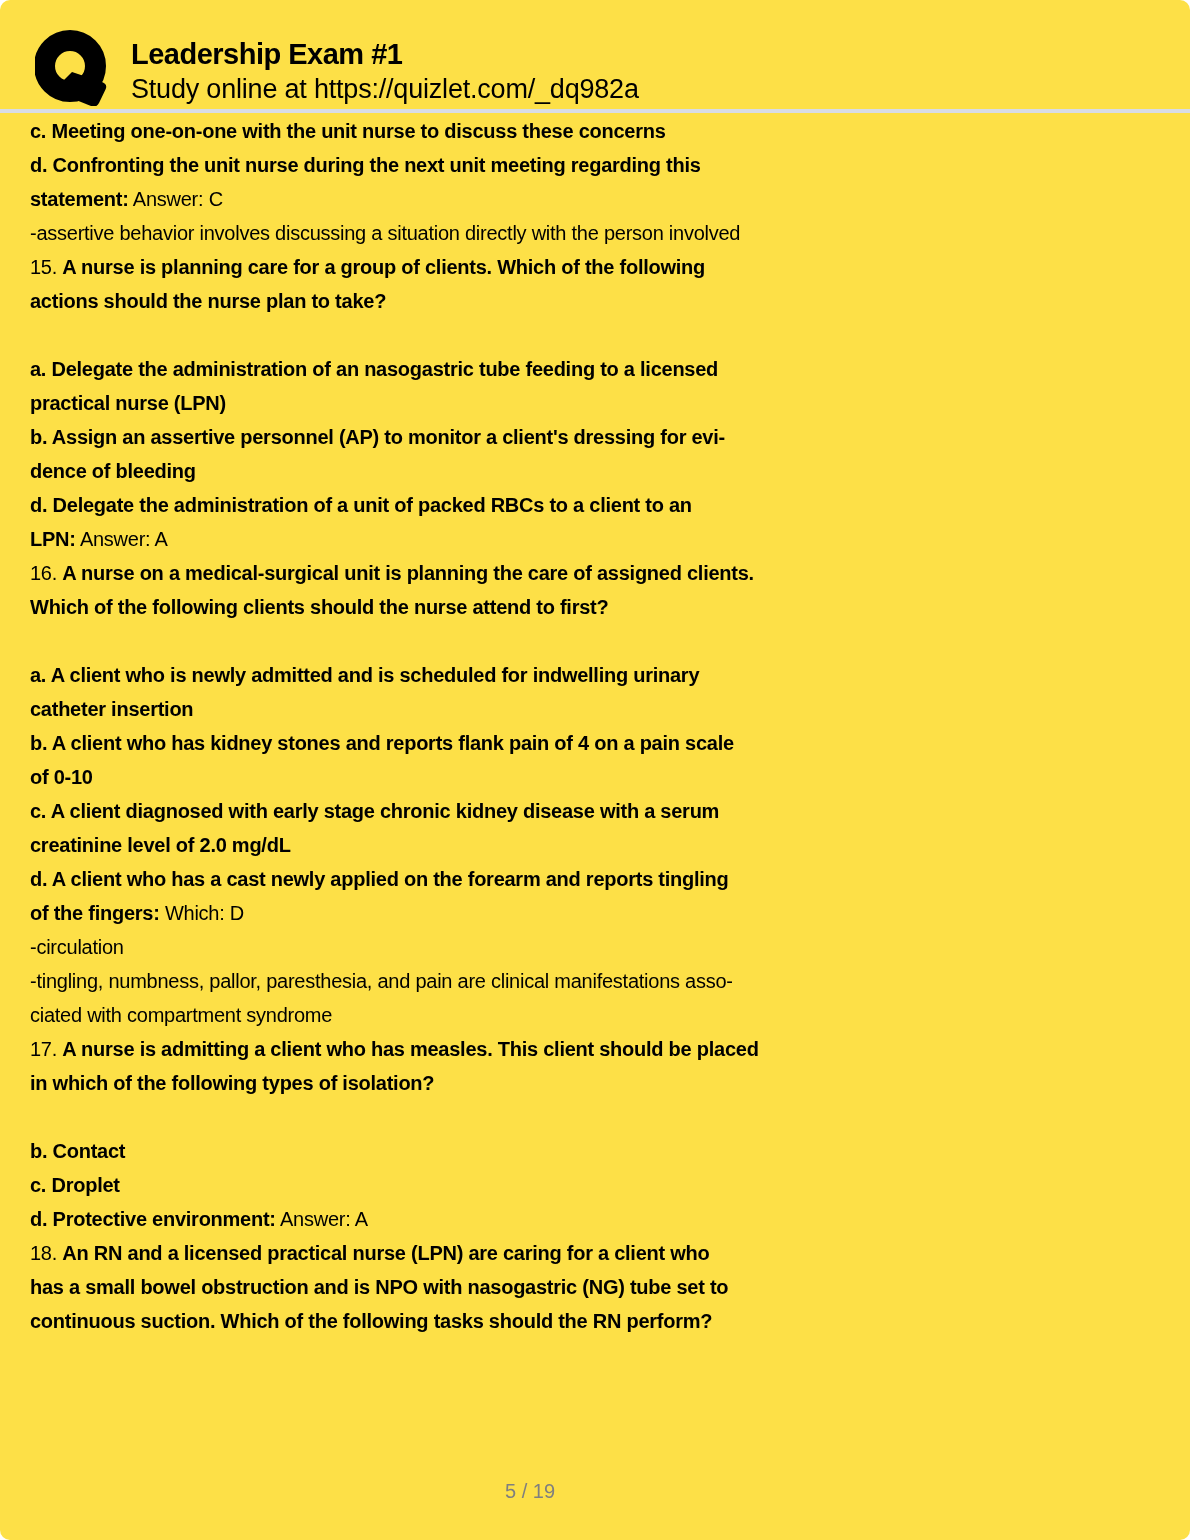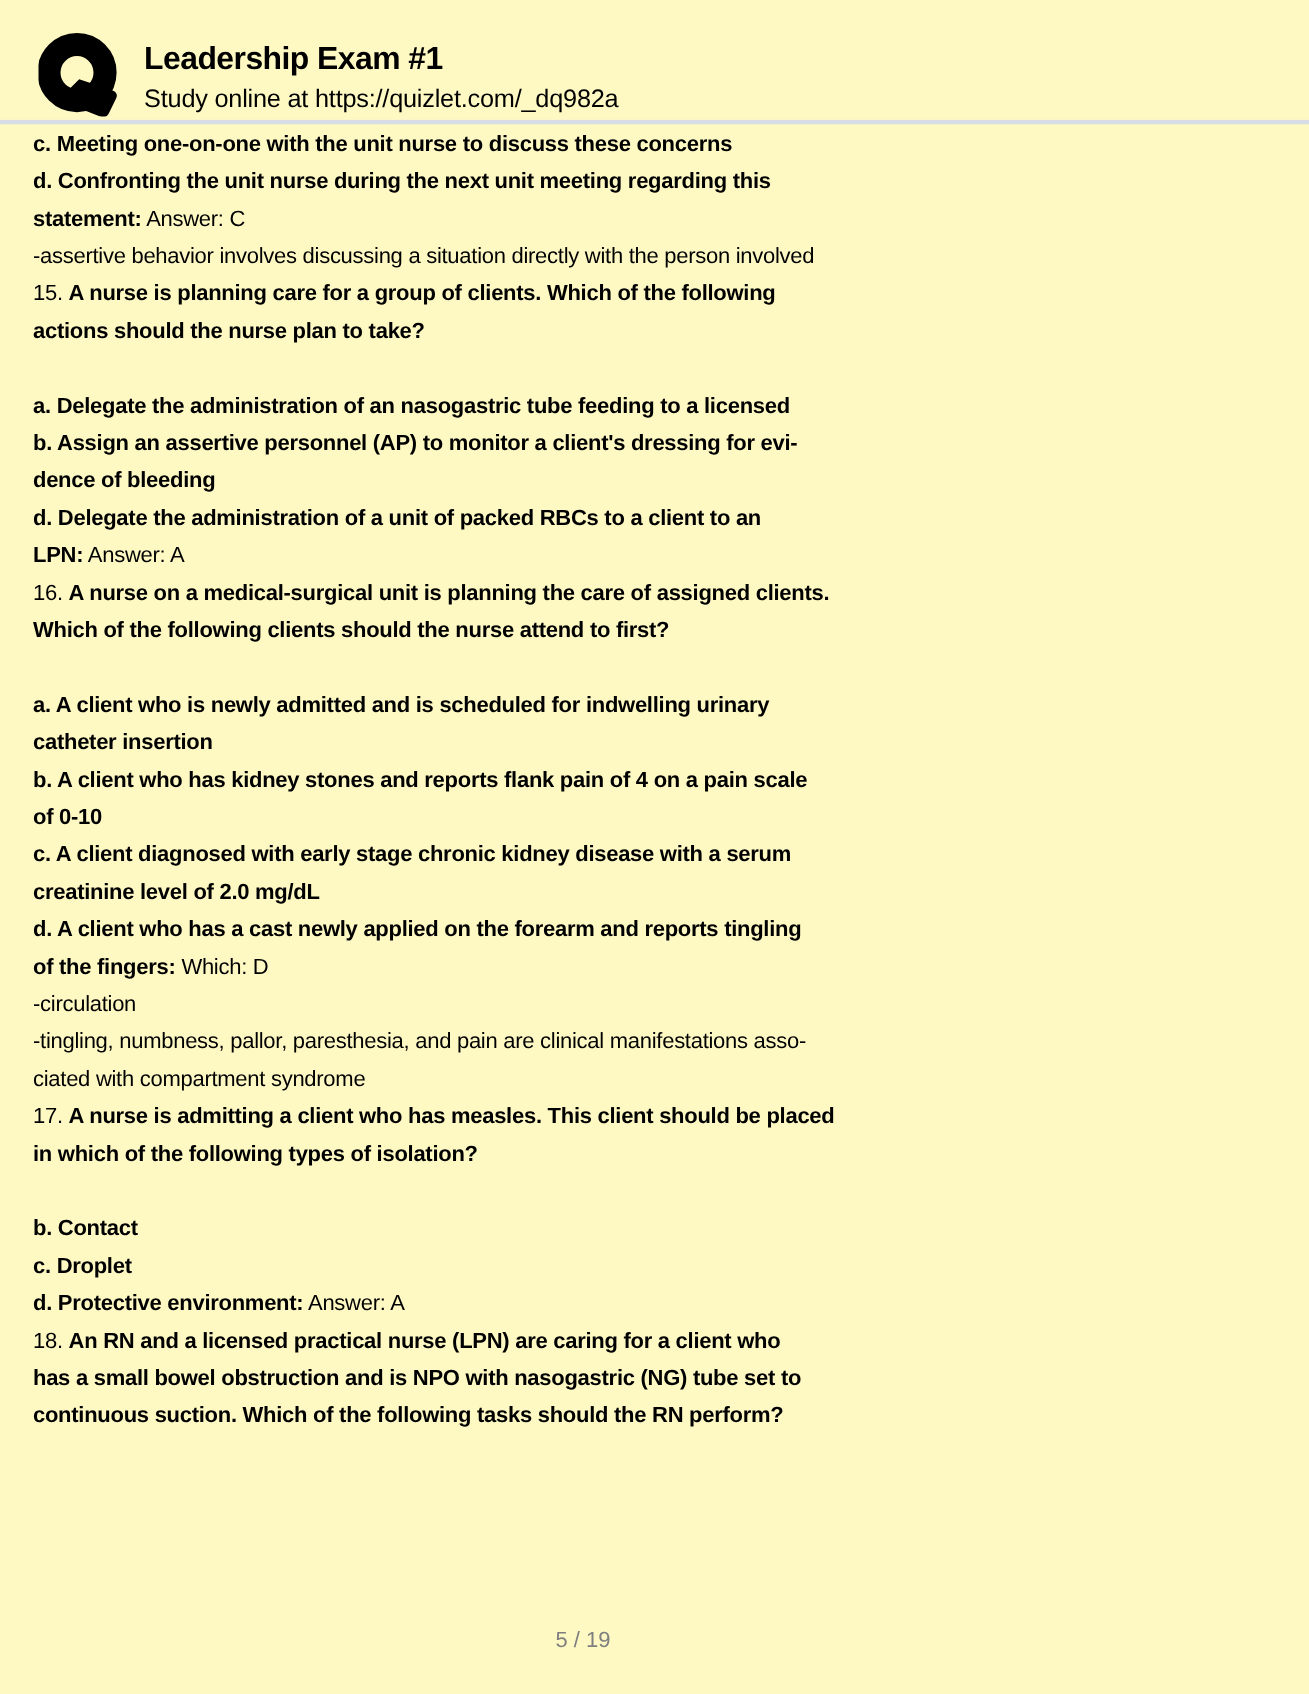--- a/index.html
+++ b/index.html
@@ -4,36 +4,36 @@
 <style>
   * { margin: 0; padding: 0; box-sizing: border-box; }
   html, body { background: #ffffff; }
   body {
     width: 1190px; height: 1540px;
     position: relative;
     overflow: hidden;
     font-family: "Liberation Sans", sans-serif;
     color: #000000;
   }
-  .page { position: absolute; inset: 0; background: #fef9c3; }
+  .page { position: absolute; inset: 0; background: #fde047; border-radius: 10px; }
 
   
   .header {
     position: absolute; top: 30px; left: 35px;
     display: flex; align-items: flex-start;
   }
   .logo { width: 74px; height: 76px; flex: 0 0 auto; }
   .logo svg { width: 74px; height: 76px; display: block; }
   .header-text { margin-left: 22px; }
   .title {
     font-weight: bold; font-size: 29px; letter-spacing: -0.5px;
     margin-top: 9px; line-height: 30px;
   }
   .subtitle {
-    font-size: 23px; letter-spacing: -0.2px;
+    font-size: 27px; letter-spacing: -0.2px;
     margin-top: 7px; line-height: 26px;
   }
 
   
   .divider {
     position: absolute; top: 109px; left: 0;
     width: 1190px; height: 4px;
   }
 
   
@@ -78,20 +78,21 @@
 
   <main class="content">
       <div class="line"><span class="seg bold">c. Meeting one-on-one with the unit nurse to discuss these concerns</span></div>
       <div class="line"><span class="seg bold">d. Confronting the unit nurse during the next unit meeting regarding this</span></div>
       <div class="line"><span class="seg bold">statement:</span><span class="seg"> Answer: C</span></div>
       <div class="line"><span class="seg">-assertive behavior involves discussing a situation directly with the person involved</span></div>
       <div class="line"><span class="seg">15. </span><span class="seg bold">A nurse is planning care for a group of clients. Which of the following</span></div>
       <div class="line"><span class="seg bold">actions should the nurse plan to take?</span></div>
       <div class="line"></div>
       <div class="line"><span class="seg bold">a. Delegate the administration of an nasogastric tube feeding to a licensed</span></div>
+      <div class="line"><span class="seg bold">practical nurse (LPN)</span></div>
       <div class="line"><span class="seg bold">b. Assign an assertive personnel (AP) to monitor a client's dressing for evi-</span></div>
       <div class="line"><span class="seg bold">dence of bleeding</span></div>
       <div class="line"><span class="seg bold">d. Delegate the administration of a unit of packed RBCs to a client to an</span></div>
       <div class="line"><span class="seg bold">LPN:</span><span class="seg"> Answer: A</span></div>
       <div class="line"><span class="seg">16. </span><span class="seg bold">A nurse on a medical-surgical unit is planning the care of assigned clients.</span></div>
       <div class="line"><span class="seg bold">Which of the following clients should the nurse attend to first?</span></div>
       <div class="line"></div>
       <div class="line"><span class="seg bold">a. A client who is newly admitted and is scheduled for indwelling urinary</span></div>
       <div class="line"><span class="seg bold">catheter insertion</span></div>
       <div class="line"><span class="seg bold">b. A client who has kidney stones and reports flank pain of 4 on a pain scale</span></div>

